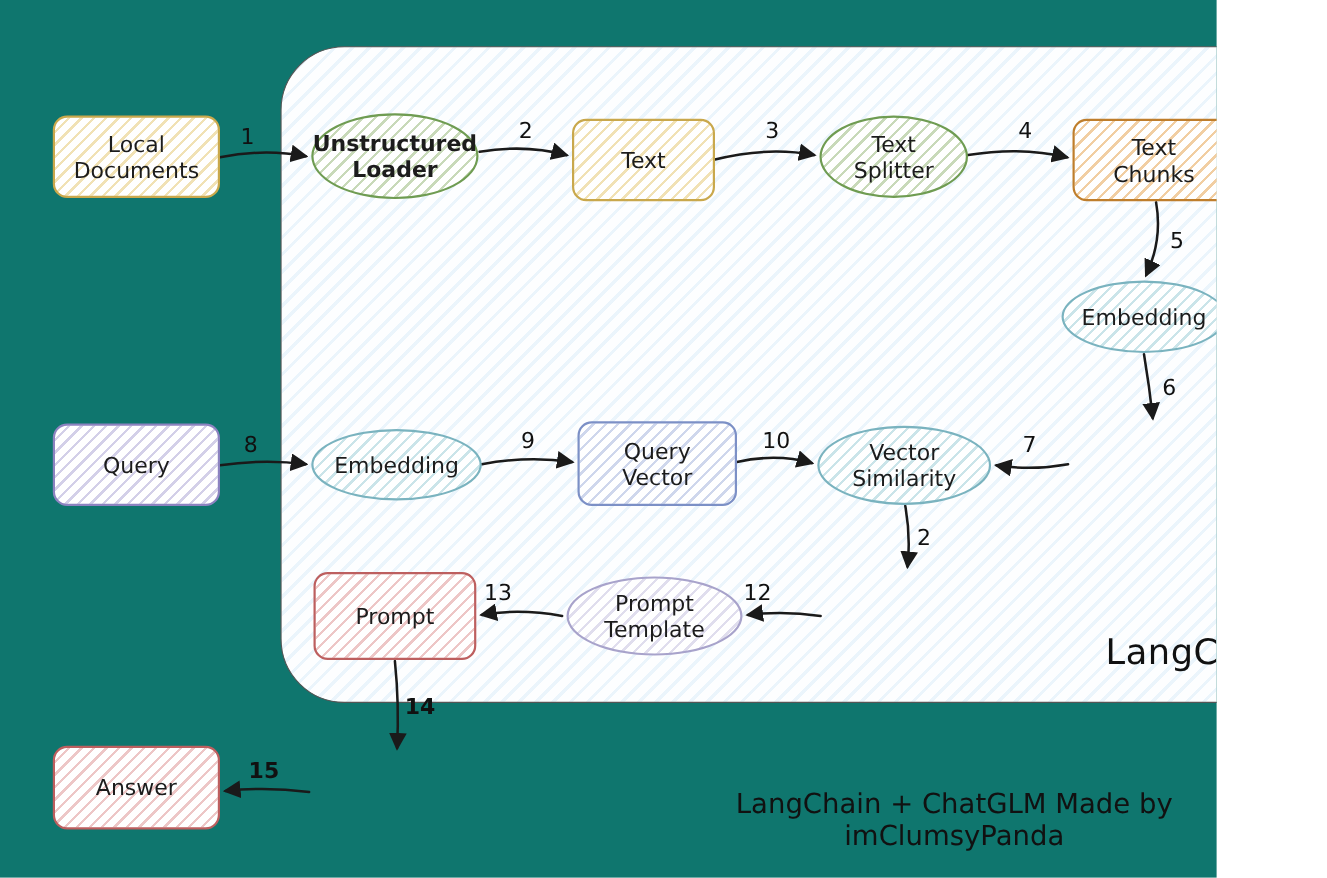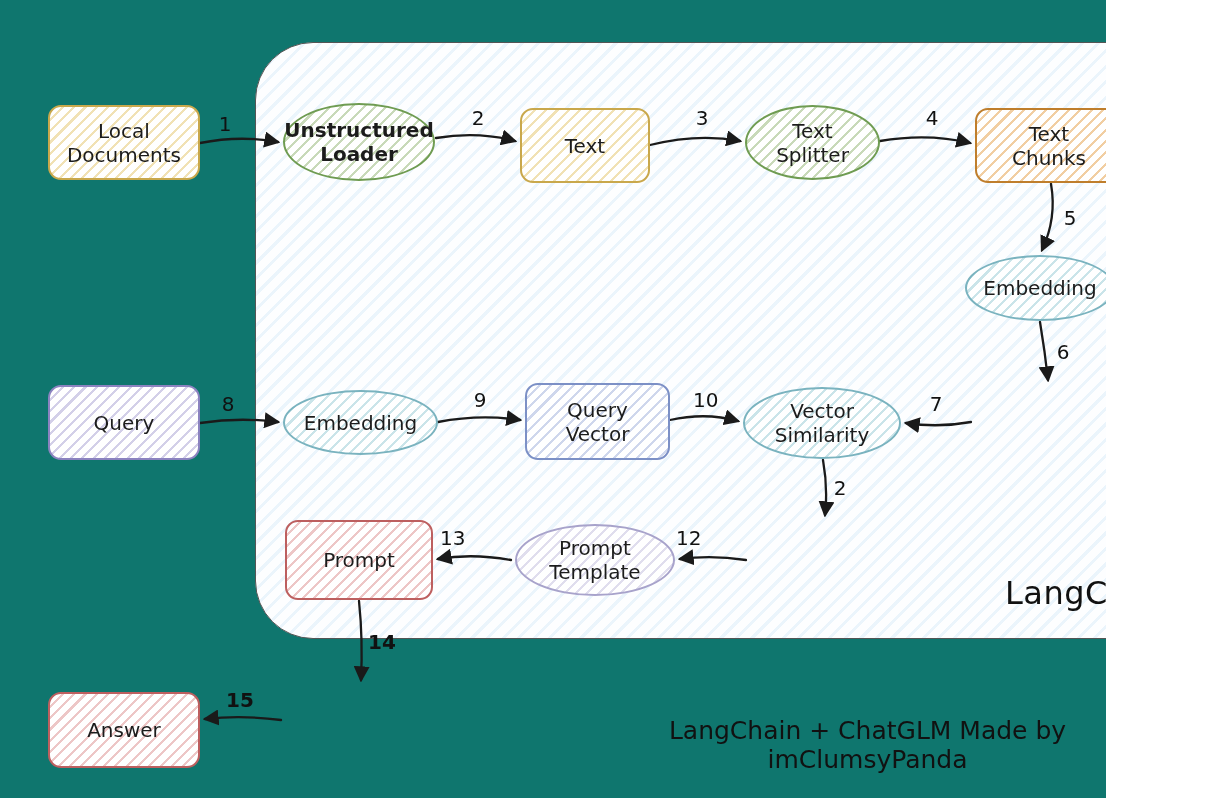--- a/index.html
+++ b/index.html
@@ -99,21 +99,21 @@
   <div class="node ellipse teal" style="left:283px; top:390px; width:155px; height:65px;">Embedding</div>
   <div class="node rect blue" style="left:525px; top:383px; width:145px; height:77px;">Query
 Vector</div>
   <div class="node ellipse teal" style="left:743px; top:387px; width:158px; height:72px;">Vector
 Similarity</div>
 
   <div class="node ellipse lavender" style="left:515px; top:524px; width:160px; height:72px;">Prompt
 Template</div>
   <div class="node rect red" style="left:285px; top:520px; width:148px; height:80px;">Prompt</div>
 
-  <div class="node rect red" style="left:48px;  top:692px; width:152px; height:76px;">Answer</div>
+  <div class="node rect red" style="left:48px;  top:678px; width:152px; height:76px;">Answer</div>
 
   <div class="enum" style="left:215px;  top:112px;">1</div>
   <div class="enum" style="left:468px;  top:106px;">2</div>
   <div class="enum" style="left:692px;  top:106px;">3</div>
   <div class="enum" style="left:922px;  top:106px;">4</div>
   <div class="enum" style="left:1060px; top:206px;">5</div>
   <div class="enum" style="left:1053px; top:340px;">6</div>
   <div class="enum" style="left:926px;  top:392px;">7</div>
   <div class="enum" style="left:218px;  top:392px;">8</div>
   <div class="enum" style="left:470px;  top:388px;">9</div>

